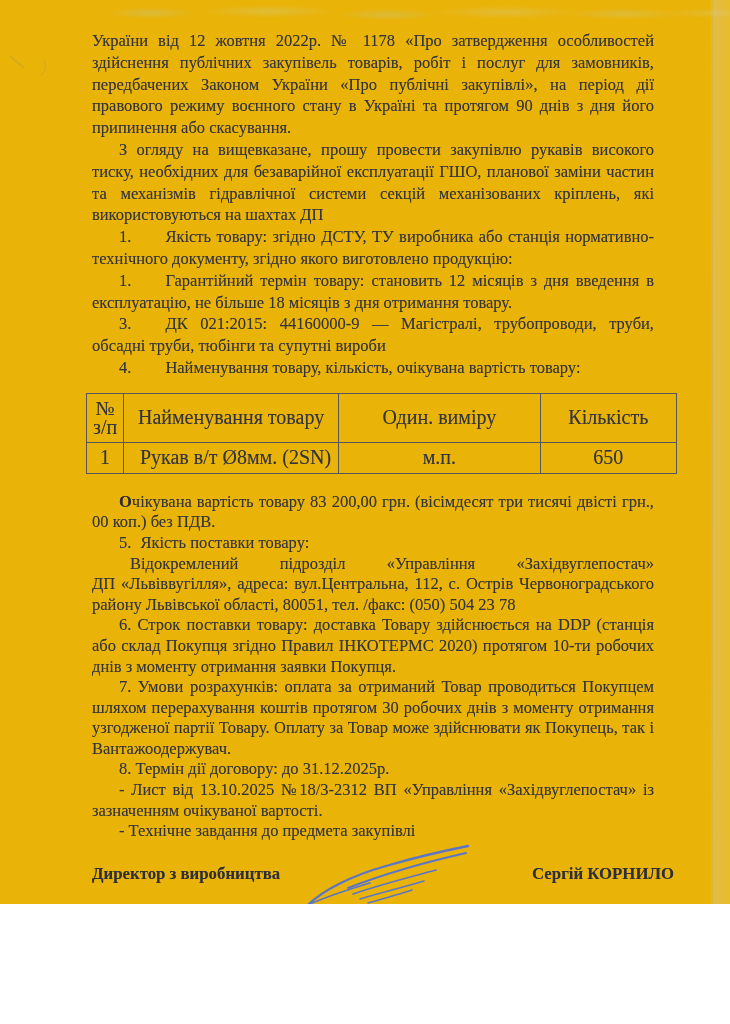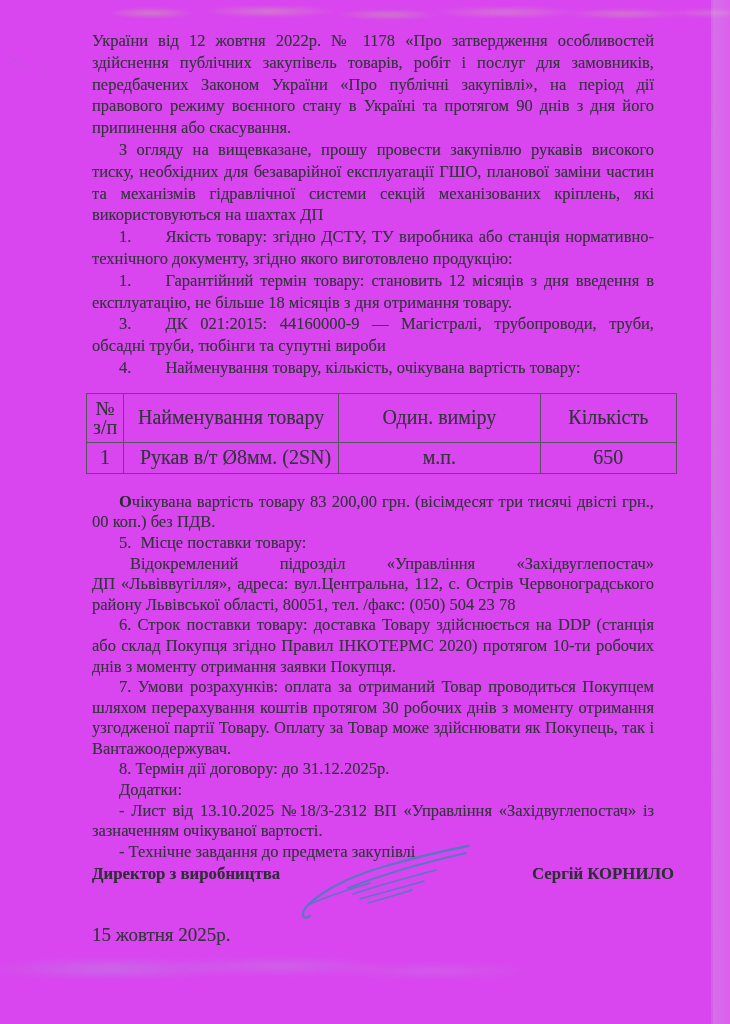--- a/index.html
+++ b/index.html
@@ -3,21 +3,21 @@
 <meta charset="utf-8">
 <style>
   html,body{margin:0;padding:0;}
   body{
     width:730px;height:1024px;
     background:#ffffff;
     font-family:"Liberation Serif","DejaVu Serif",serif;
     overflow:hidden;
   }
   .page{
-    position:relative;width:730px;height:1024px;background:#d946ef;overflow:hidden;
+    position:relative;width:730px;height:904px;background:#eab308;overflow:hidden;
   }
   
   .scan-top{
     position:absolute;left:72px;top:5px;width:658px;height:16px;
     background:
       radial-gradient(ellipse 60px 7px at 12% 50%, rgba(196,200,140,.45), transparent 75%),
       radial-gradient(ellipse 90px 8px at 30% 40%, rgba(205,208,150,.38), transparent 75%),
       radial-gradient(ellipse 70px 7px at 48% 60%, rgba(190,200,145,.40), transparent 75%),
       radial-gradient(ellipse 100px 8px at 66% 45%, rgba(208,210,160,.34), transparent 75%),
       radial-gradient(ellipse 80px 7px at 84% 55%, rgba(198,204,150,.38), transparent 75%),
@@ -128,29 +128,28 @@
             <td>м.п.</td>
             <td>650</td>
           </tr>
         </tbody>
       </table>
     </div>
 
     <div class="seg2">
       <p class="ind"><b class="lead">О</b><span>чікувана вартість товару 83 200,00 грн. (вісімдесят три тисячі двісті грн., 00 коп.) без ПДВ.</span></p>
 
-      <p class="ind"><span class="num">5.</span><span class="tab-sm"></span><span>Місце поставки товару:</span></p>
+      <p class="ind"><span class="num">5.</span><span class="tab-sm"></span><span>Якість поставки товару:</span></p>
 
       <p class="just-full">Відокремлений підрозділ «Управління «Західвуглепостач»</p>
       <p>ДП «Львіввугілля», адреса: вул.Центральна, 112, с. Острів Червоноградського району Львівської області, 80051, тел. /факс: (050) 504 23 78</p>
 
       <p class="ind">6. Строк поставки товару: доставка Товару здійснюється на DDP (станція або склад Покупця згідно Правил ІНКОТЕРМС 2020) протягом 10-ти робочих днів з моменту отримання заявки Покупця.</p>
       <p class="ind">7. Умови розрахунків: оплата за отриманий Товар проводиться Покупцем шляхом перерахування коштів протягом 30 робочих днів з моменту отримання узгодженої партії Товару. Оплату за Товар може здійснювати як Покупець, так і Вантажоодержувач.</p>
       <p class="ind">8. Термін дії договору: до 31.12.2025р.</p>
-      <p class="ind">Додатки:</p>
       <p class="ind">- Лист від 13.10.2025 №18/3-2312 ВП «Управління «Західвуглепостач» із зазначенням очікуваної вартості.</p>
       <p class="ind">- Технічне завдання до предмета закупівлі</p>
     </div>
   </div>
 
   <div class="sig-row">
     <span>Директор з виробництва</span>
     <span>Сергій КОРНИЛО</span>
   </div>
 

